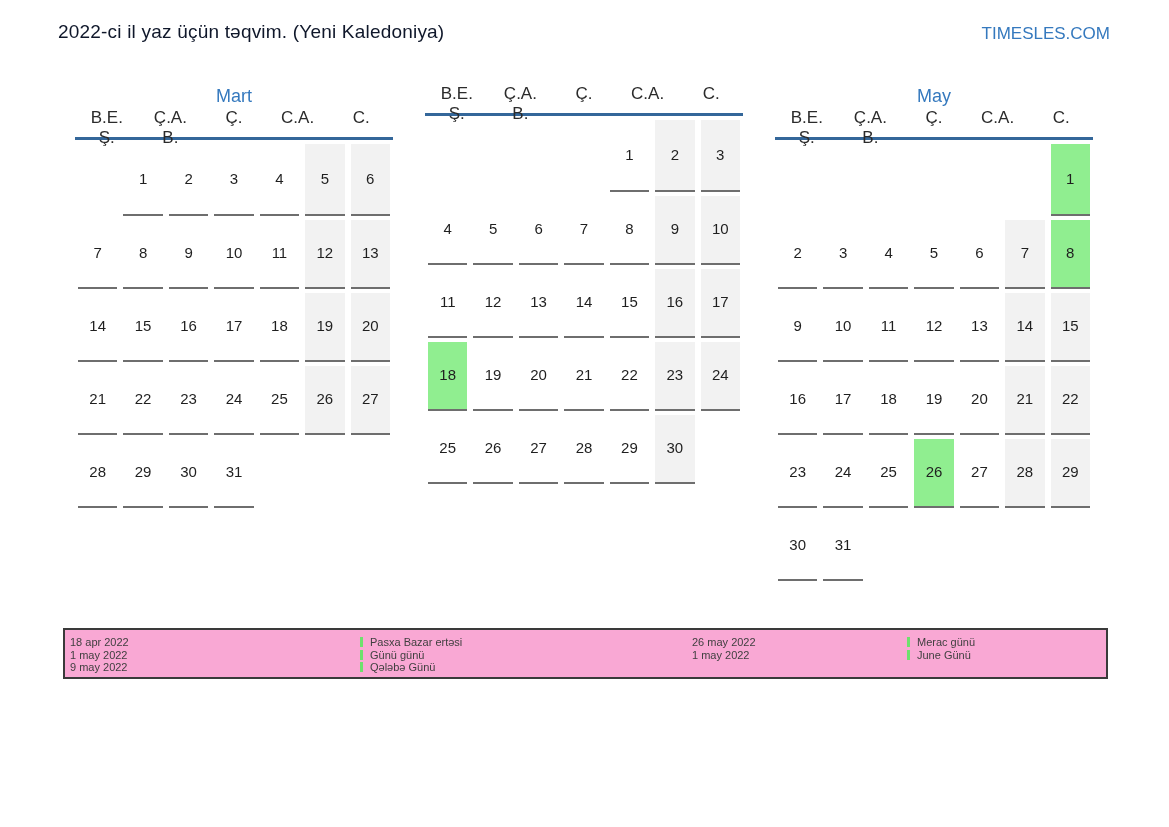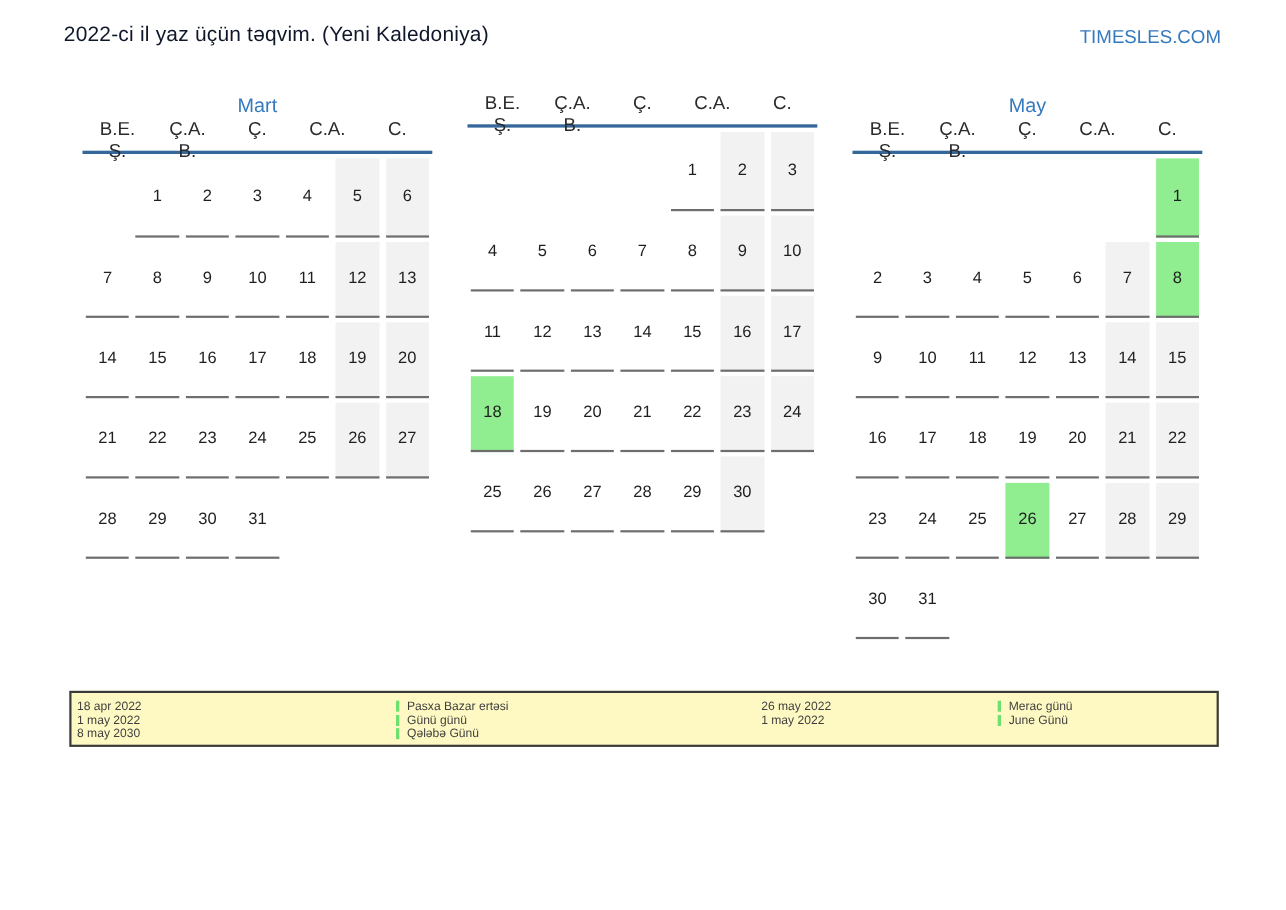--- a/index.html
+++ b/index.html
@@ -36,21 +36,21 @@
   .cell .bg{position:absolute;left:3px;right:3px;top:4px;bottom:0;}
   .cell.has-date .bg{border-bottom:2px solid #6e6e6e;}
   .cell.weekend .bg{background:var(--weekend-gray);}
   .cell.green .bg{background:var(--highlight-green);}
   .cell .num{
     position:relative;height:100%;display:flex;align-items:center;justify-content:center;
     font-size:15px;color:#1f1f1f;
   }
   .legend{
     position:absolute;left:63px;top:628px;width:1045px;height:51px;
-    border:2px solid #3a3a3a;background:#fef9c3;
+    border:2px solid #3a3a3a;background:#f9a8d4;
   }
   .legend .col{position:absolute;top:6px;font-size:11px;color:#3f3f3f;}
   .legend .line{height:12.4px;display:flex;align-items:center;white-space:nowrap;}
   .legend .dates-0{left:5px;}
   .legend .holidays-0{left:295px;}
   .legend .dates-1{left:627px;}
   .legend .holidays-1{left:842px;}
   .legend .bar{width:3px;height:10px;background:var(--legend-bar-green);margin-right:7px;flex:0 0 3px;}
 </style>
 </head>
@@ -548,21 +548,21 @@
           <div class="num"></div>
         </div>
       </div>
     </div>
   </div>
 
 <div class="legend">
     <div class="col dates-0">
       <div class="line">18 apr 2022</div>
       <div class="line">1 may 2022</div>
-      <div class="line">8 may 2030</div>
+      <div class="line">9 may 2022</div>
     </div>
     <div class="col holidays-0">
       <div class="line">
         <div class="bar"></div>
         <div>Pasxa Bazar ertəsi</div>
       </div>
       <div class="line">
         <div class="bar"></div>
         <div>Günü günü</div>
       </div>

